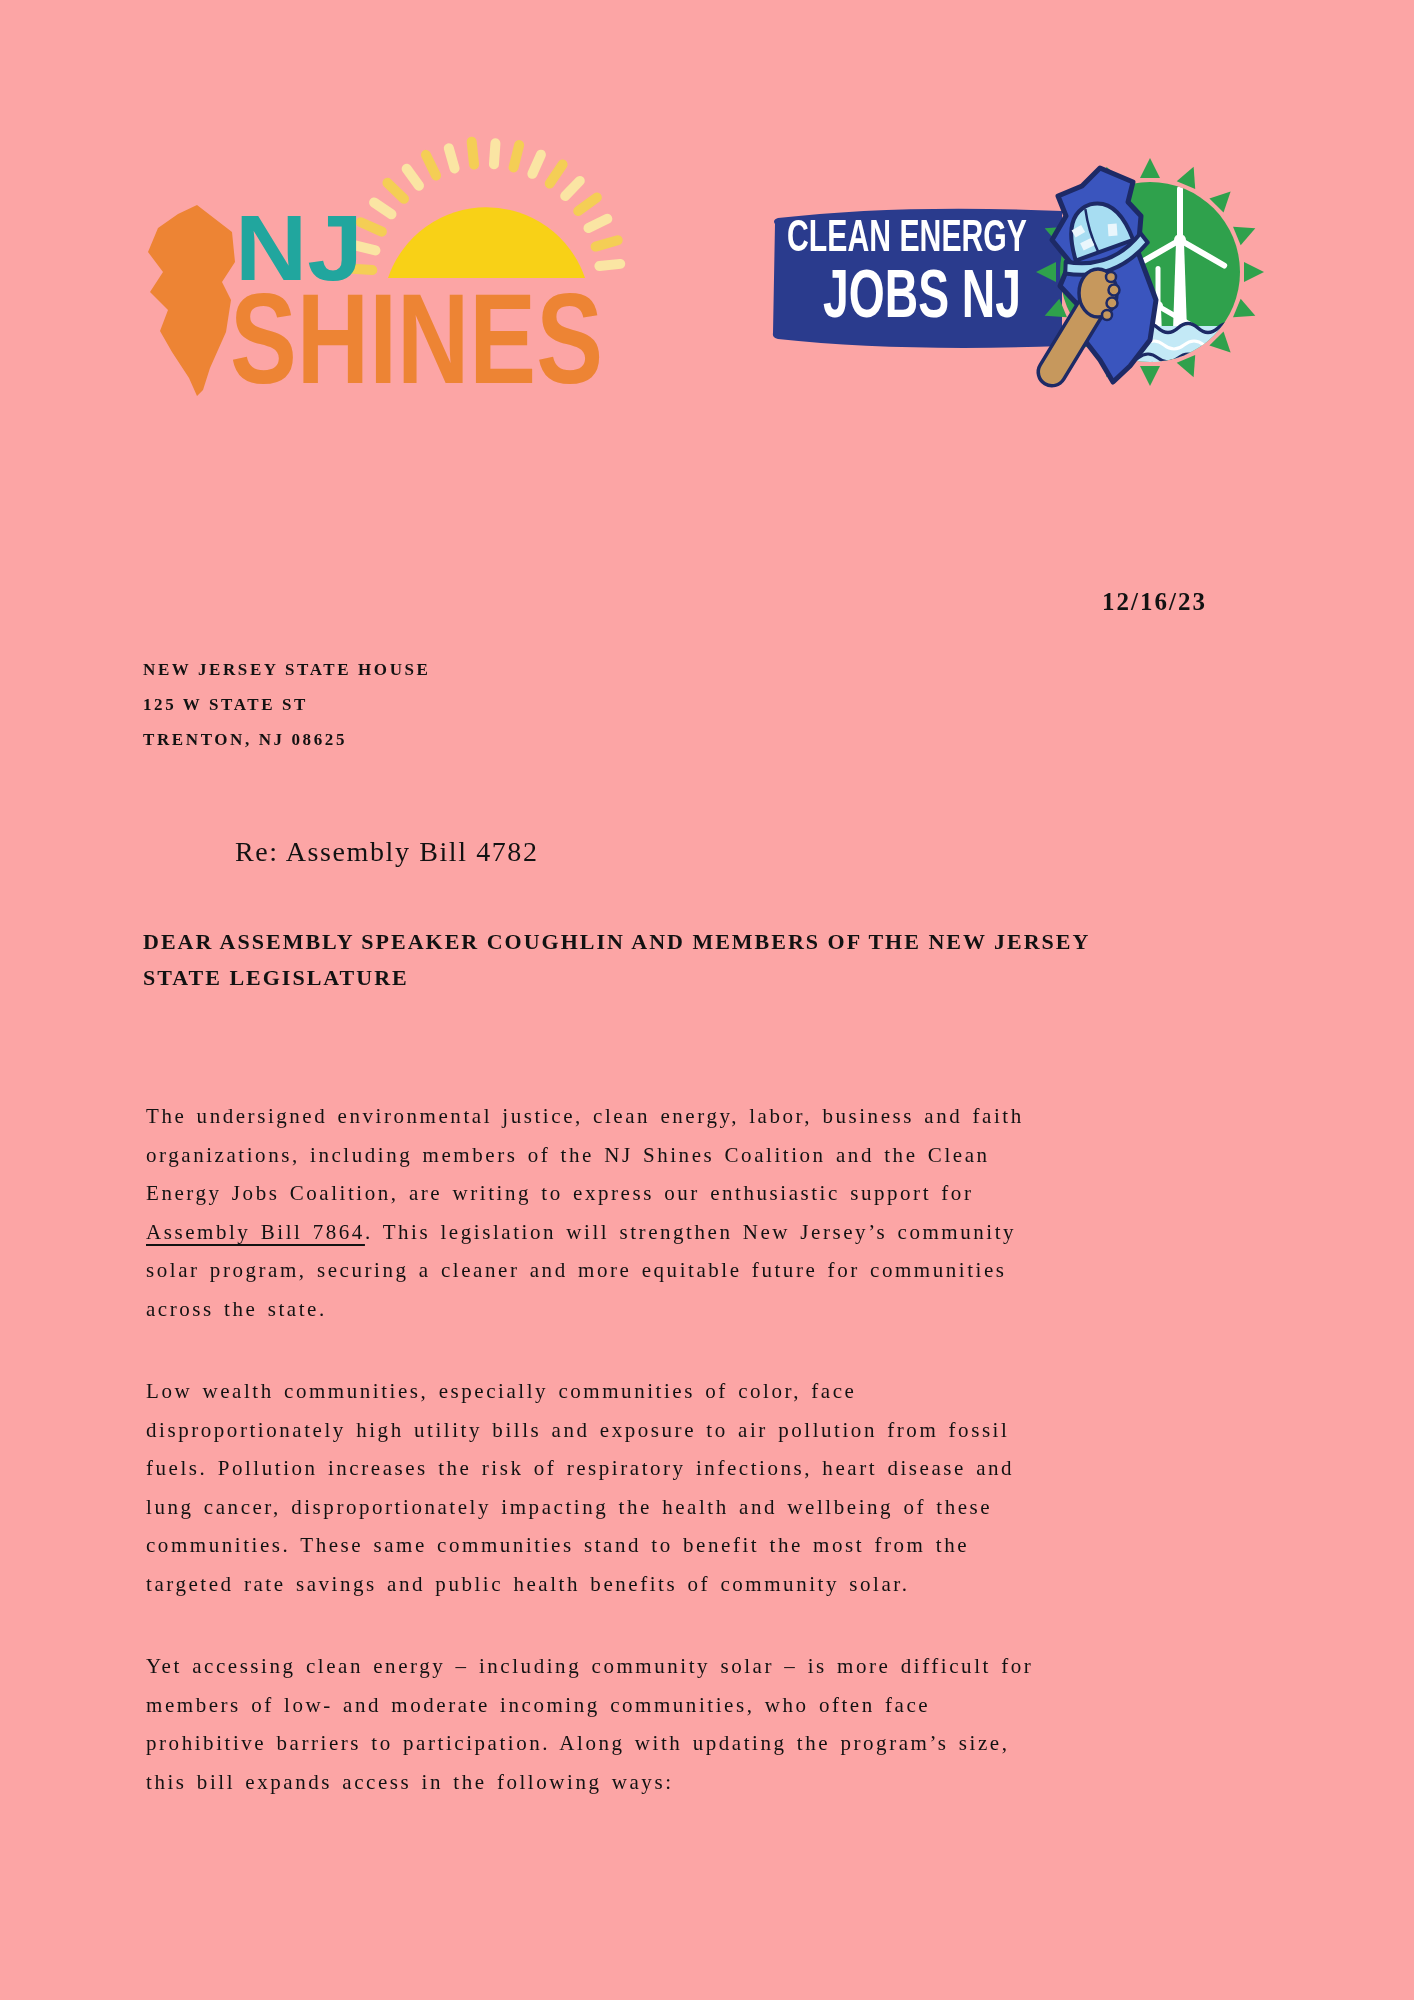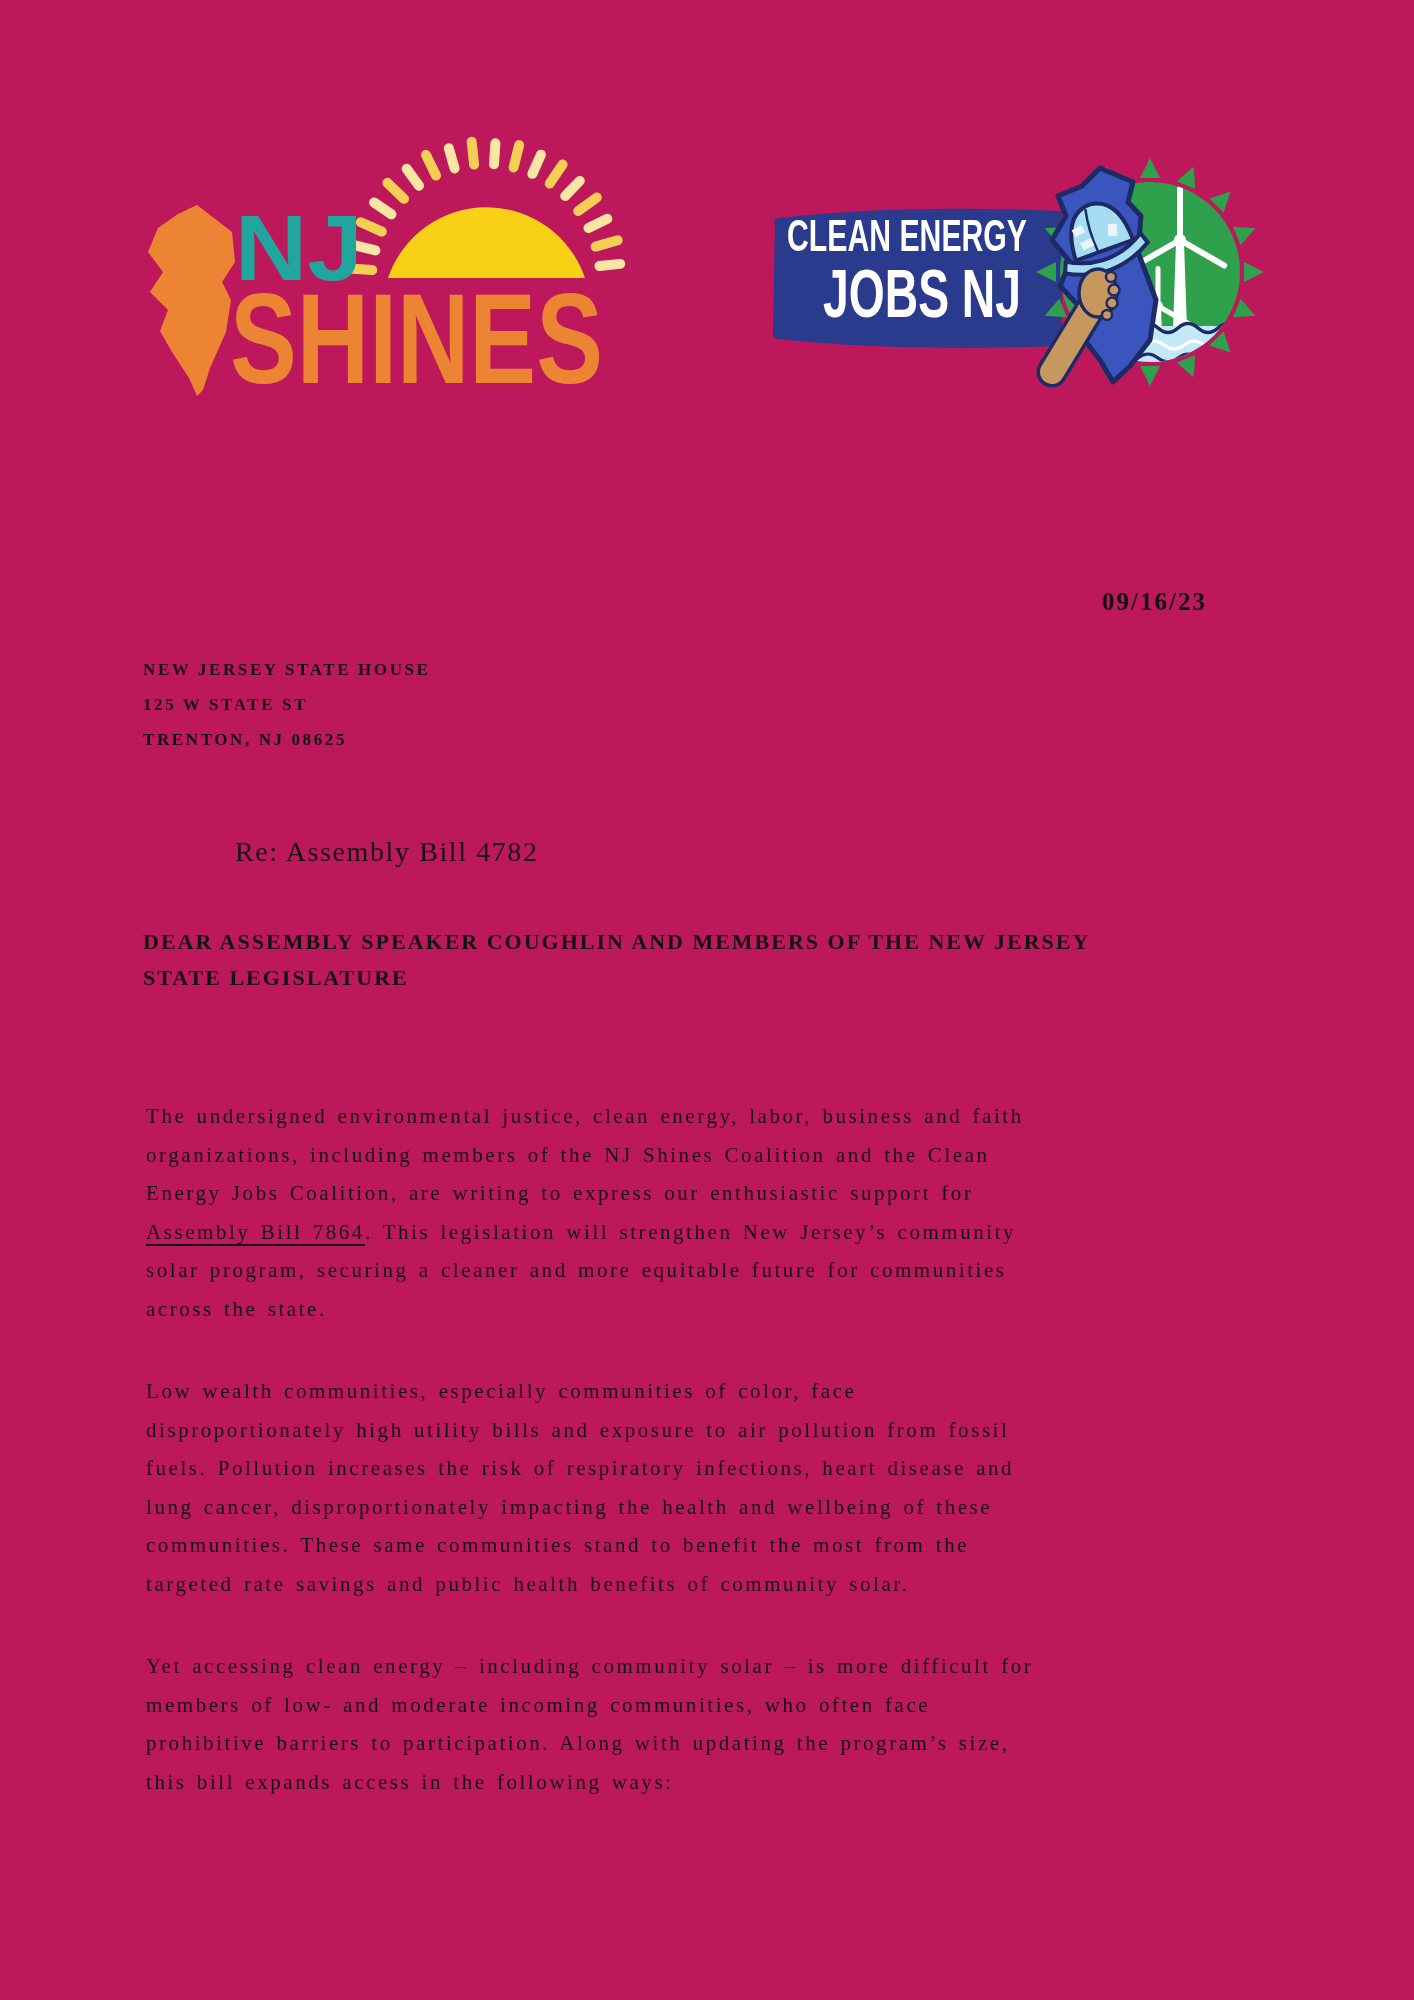--- a/index.html
+++ b/index.html
@@ -1,20 +1,20 @@
 <!DOCTYPE html>
 <html><head>
 <meta charset="utf-8">
 <style>
   html,body{margin:0;padding:0;background:#ffffff;}
   .page{
     position:relative;
     width:1414px;
     height:2000px;
-    background:#be185d;
+    background:#fca5a5;
     overflow:hidden;
     font-family:"Liberation Serif", serif;
     color:#121212;
   }
   .letterhead{
     position:absolute;
     left:0; top:0;
     width:1414px; height:430px;
   }
   .date{
@@ -191,21 +191,21 @@
         <path d="M1094 303 L1052 372" stroke-width="24" stroke-linecap="round" fill="none" stroke="#C6985D"></path>
         <ellipse cx="1098" cy="293" rx="19" ry="24" stroke="#1D2A66" stroke-width="3.5" fill="#C6985D"></ellipse>
         <circle cx="1111" cy="277" r="5" stroke="#1D2A66" stroke-width="2.5" fill="#C6985D"></circle>
         <circle cx="1114" cy="290" r="5.5" stroke="#1D2A66" stroke-width="2.5" fill="#C6985D"></circle>
         <circle cx="1112" cy="303" r="5.5" stroke="#1D2A66" stroke-width="2.5" fill="#C6985D"></circle>
         <circle cx="1107" cy="315" r="5" stroke="#1D2A66" stroke-width="2.5" fill="#C6985D"></circle>
       </g>
     </g>
   </svg>
 
-  <div class="date">09/16/23</div>
+  <div class="date">12/16/23</div>
 
   <div class="address">NEW JERSEY STATE HOUSE
 125 W STATE ST
 TRENTON, NJ 08625</div>
 
   <div class="subject">Re: Assembly Bill 4782</div>
 
   <div class="salutation">DEAR ASSEMBLY SPEAKER COUGHLIN AND MEMBERS OF THE NEW JERSEY
 STATE LEGISLATURE</div>
 

